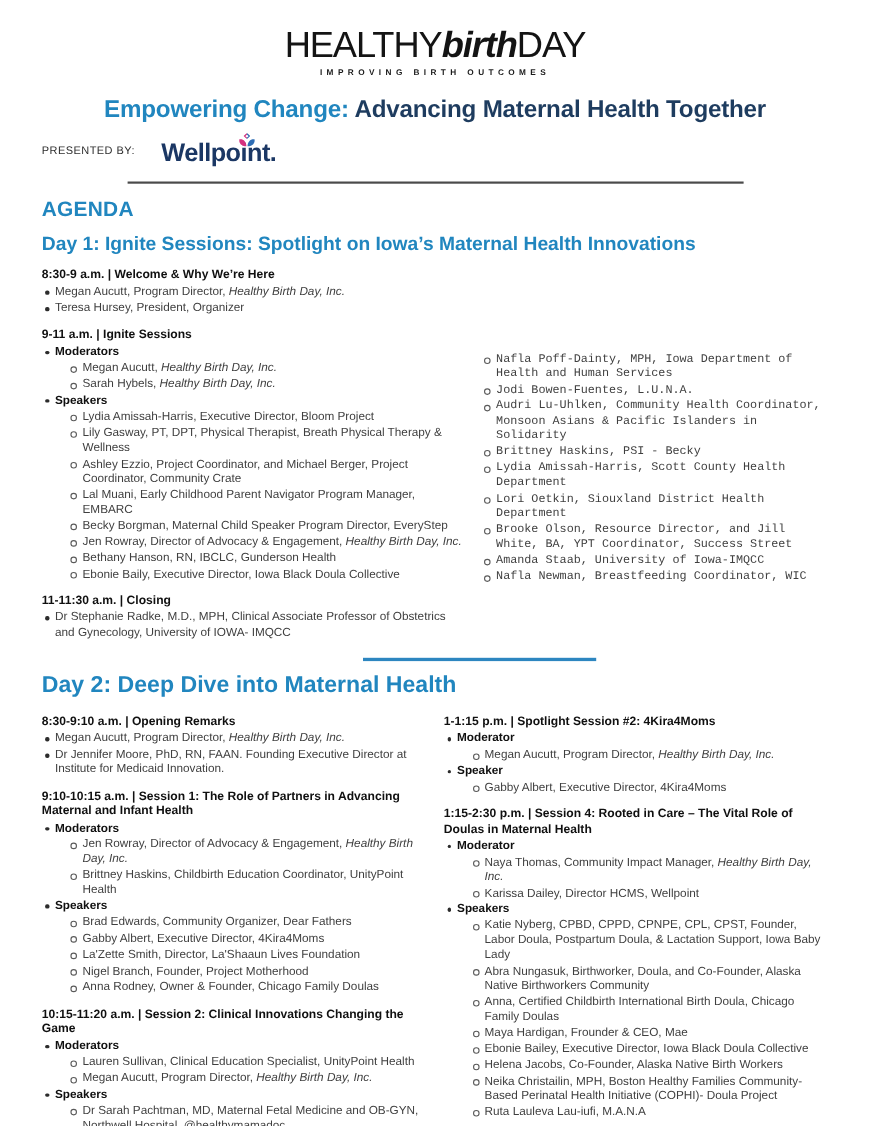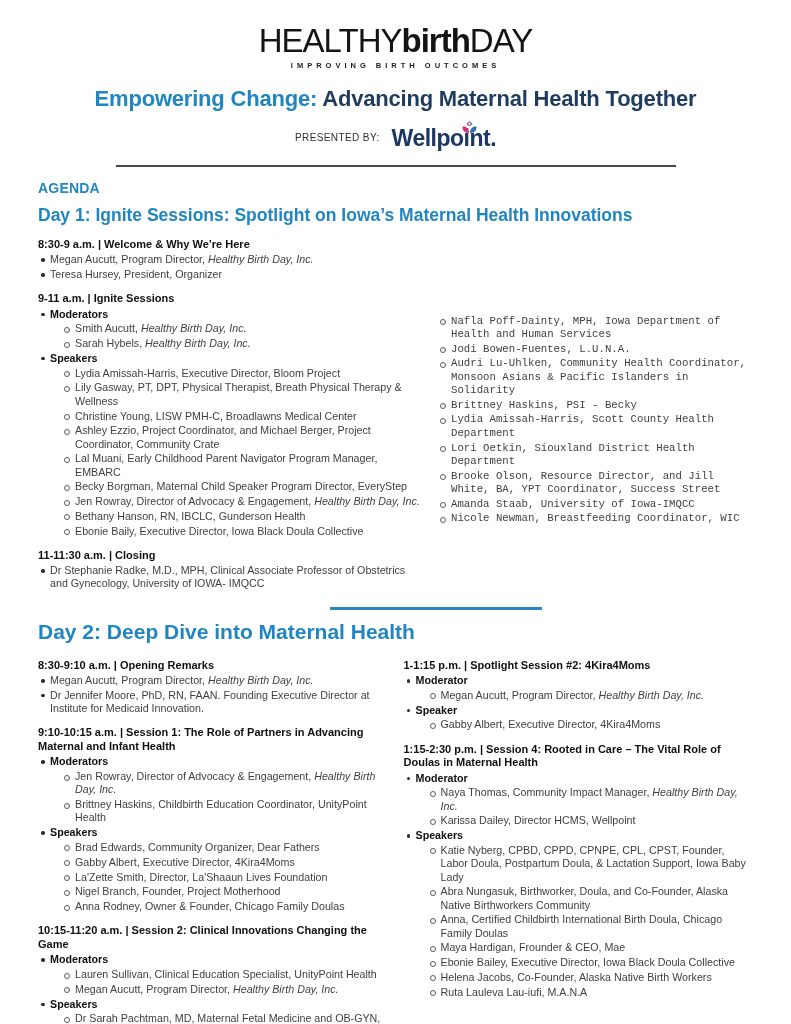--- a/index.html
+++ b/index.html
@@ -9,36 +9,36 @@
     overflow: hidden;
     font-family: "Liberation Sans", sans-serif;
     color: #3f3f3f;
     -webkit-font-smoothing: antialiased;
   }
   .page { padding: 20px 38px 0 38px; }
 
   
   .logo-line { text-align: center; font-size: 33px; color: #141414; letter-spacing: -1px; line-height: 1; margin-top: 4px; }
   .lg-thin { font-weight: 400; }
-  .lg-bold { font-weight: 700; }
+  .lg-bold { font-weight: 700; font-style: italic; }
   .logo-tagline { text-align: center; font-size: 7.5px; font-weight: 700; letter-spacing: 4px; color: #1a1a1a; margin-top: 4px; }
 
   .main-title { text-align: center; font-size: 22px; font-weight: 700; margin-top: 16px; letter-spacing: -0.2px; }
   .main-title .hl { color: #2186bf; }
   .main-title .rest { color: #1e3c5f; }
 
-  .presented-row { display: flex; justify-content: center; align-items: center; gap: 12px; margin-top: 11px; }
+  .presented-row { display: flex; justify-content: flex-start; align-items: center; gap: 24px; margin-top: 11px; }
   .presented-label { font-size: 10px; letter-spacing: 0.4px; color: #2e2e2e; }
   .wellpoint { position: relative; font-size: 23px; font-weight: 700; color: #1b3764; letter-spacing: -0.5px; padding-top: 2px; }
   .flower { position: absolute; left: 66%; top: -10px; }
 
   .header-rule { height: 2px; background: #4a4a4a; width: 560px; margin: 13px auto 0; }
 
   
-  .agenda { font-size: 14px; font-weight: 700; color: #2186bf; margin-top: 13px; letter-spacing: 0.2px; }
+  .agenda { font-size: 19px; font-weight: 700; color: #2186bf; margin-top: 13px; letter-spacing: 0.2px; }
   .day-heading { font-size: 17.5px; font-weight: 700; color: #2186bf; margin-top: 9px; line-height: 1.15; }
   .day-heading.big { font-size: 21px; margin-top: 10px; }
 
   
   .session { margin-top: 11px; }
   .session-title { font-weight: 700; font-size: 11px; color: #101010; line-height: 1.25; }
   ul { list-style: none; }
   .lvl1 { margin-top: 0; }
   li { font-size: 10.7px; line-height: 1.24; }
   li.l1 { position: relative; padding-left: 12px; margin-top: 1.5px; }
@@ -102,27 +102,26 @@
           <div class="session-title">8:30-9 a.m. | Welcome &amp; Why We’re Here</div>
           <ul class="lvl1">
             <li class="l1"><span>Megan Aucutt, Program Director, </span><i>Healthy Birth Day, Inc.</i></li>
             <li class="l1"><span>Teresa Hursey, President, Organizer</span></li>
           </ul>
         </div>
         <div class="session">
           <div class="session-title">9-11 a.m. | Ignite Sessions</div>
           <ul class="lvl1">
             <li class="l1 group"><span class="group-label">Moderators</span><ul class="lvl2">
-                <li><span>Smith Aucutt, </span><i>Healthy Birth Day, Inc.</i></li>
+                <li><span>Megan Aucutt, </span><i>Healthy Birth Day, Inc.</i></li>
                 <li><span>Sarah Hybels, </span><i>Healthy Birth Day, Inc.</i></li>
               </ul></li>
             <li class="l1 group"><span class="group-label">Speakers</span><ul class="lvl2">
                 <li><span>Lydia Amissah-Harris, Executive Director, Bloom Project</span></li>
                 <li><span>Lily Gasway, PT, DPT, Physical Therapist, Breath Physical Therapy &amp; Wellness</span></li>
-                <li><span>Christine Young, LISW PMH-C, Broadlawns Medical Center</span></li>
                 <li><span>Ashley Ezzio, Project Coordinator, and Michael Berger, Project Coordinator, Community Crate</span></li>
                 <li><span>Lal Muani, Early Childhood Parent Navigator Program Manager, EMBARC</span></li>
                 <li><span>Becky Borgman, Maternal Child Speaker Program Director, EveryStep</span></li>
                 <li><span>Jen Rowray, Director of Advocacy &amp; Engagement, </span><i>Healthy Birth Day, Inc.</i></li>
                 <li><span>Bethany Hanson, RN, IBCLC, Gunderson Health</span></li>
                 <li><span>Ebonie Baily, Executive Director, Iowa Black Doula Collective</span></li>
               </ul></li>
           </ul>
         </div>
         <div class="session">
@@ -135,21 +134,21 @@
     <div class="day1-right">
       <ul class="lvl2">
           <li><span>Nafla Poff-Dainty, MPH, Iowa Department of Health and Human Services</span></li>
           <li><span>Jodi Bowen-Fuentes, L.U.N.A.</span></li>
           <li><span>Audri Lu-Uhlken, Community Health Coordinator, Monsoon Asians &amp; Pacific Islanders in Solidarity</span></li>
           <li><span>Brittney Haskins, PSI - Becky</span></li>
           <li><span>Lydia Amissah-Harris, Scott County Health Department</span></li>
           <li><span>Lori Oetkin, Siouxland District Health Department</span></li>
           <li><span>Brooke Olson, Resource Director, and Jill White, BA, YPT Coordinator, Success Street</span></li>
           <li><span>Amanda Staab, University of Iowa-IMQCC</span></li>
-          <li><span>Nicole Newman, Breastfeeding Coordinator, WIC</span></li>
+          <li><span>Nafla Newman, Breastfeeding Coordinator, WIC</span></li>
         </ul>
     </div>
   </div>
 
   <div class="blue-rule"></div>
 
   <h3 class="day-heading big">Day 2: Deep Dive into Maternal Health</h3>
 
   <div class="day2-cols">
     <div class="col">
@@ -208,20 +207,21 @@
                 <li><span>Naya Thomas, Community Impact Manager, </span><i>Healthy Birth Day, Inc.</i></li>
                 <li><span>Karissa Dailey, Director HCMS, Wellpoint</span></li>
               </ul></li>
             <li class="l1 group"><span class="group-label">Speakers</span><ul class="lvl2">
                 <li><span>Katie Nyberg, CPBD, CPPD, CPNPE, CPL, CPST,  Founder, Labor Doula, Postpartum Doula, &amp; Lactation Support, Iowa Baby Lady</span></li>
                 <li><span>Abra Nungasuk, Birthworker, Doula, and Co-Founder, Alaska Native Birthworkers Community</span></li>
                 <li><span>Anna, Certified Childbirth International Birth Doula, Chicago Family Doulas</span></li>
                 <li><span>Maya Hardigan, Frounder &amp; CEO, Mae</span></li>
                 <li><span>Ebonie Bailey, Executive Director, Iowa Black Doula Collective</span></li>
                 <li><span>Helena Jacobs, Co-Founder, Alaska Native Birth Workers</span></li>
+                <li><span>Neika Christailin, MPH, Boston Healthy Families Community-Based Perinatal Health Initiative (COPHI)- Doula Project</span></li>
                 <li><span>Ruta Lauleva Lau-iufi, M.A.N.A</span></li>
               </ul></li>
           </ul>
         </div>
       </div>
   </div>
 
 </div>
 
 </body></html>

